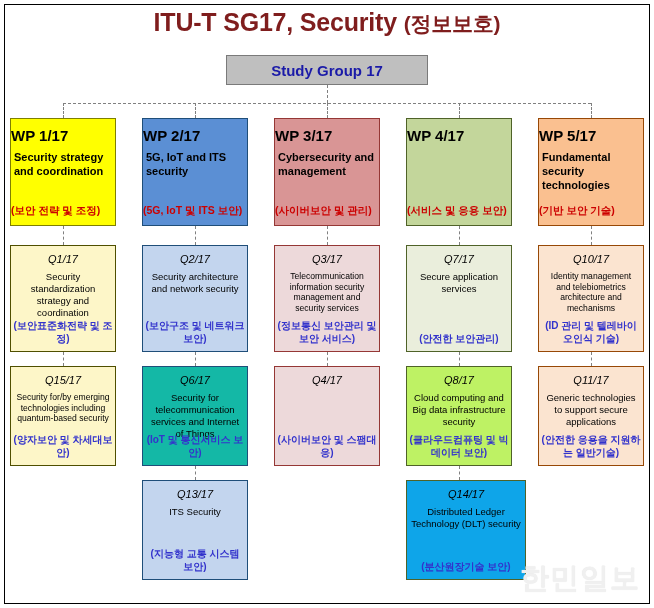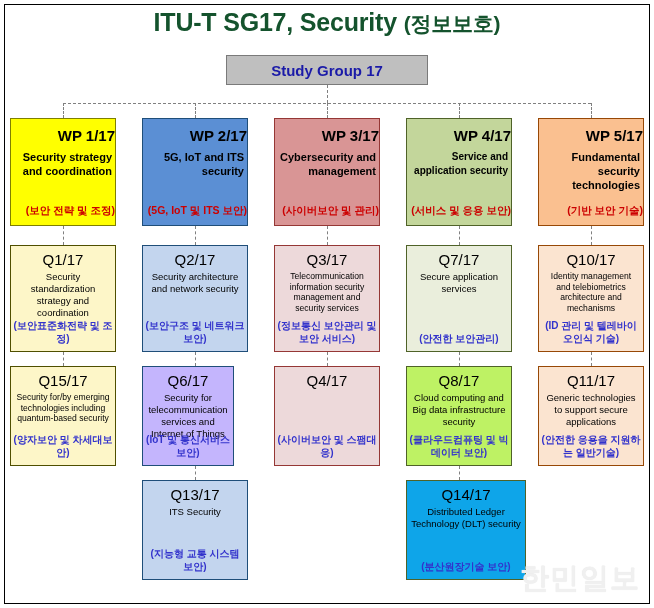--- a/index.html
+++ b/index.html
@@ -29,21 +29,21 @@
     box-sizing: border-box;
   }
   #title {
     position: absolute;
     left: 0;
     top: 8px;
     width: 654px;
     text-align: center;
     font-size: 25px;
     font-weight: bold;
-    color: #14532d;
+    color: #7f1d1d;
     letter-spacing: -0.2px;
     white-space: nowrap;
   }
   #title .kr {
     font-size: 21px;
   }
   #sg-box {
     position: absolute;
     left: 226px;
     top: 55px;
@@ -70,21 +70,21 @@
     position: absolute;
     border-top: 1px dashed #808080;
     height: 0;
   }
 
   
   .wp {
     position: absolute;
     box-sizing: border-box;
     border: 1px solid #000000;
-    text-align: right;
+    text-align: left;
     padding-top: 7px;
   }
   .wp .wp-code {
     font-size: 15px;
     font-weight: bold;
     color: #000000;
     line-height: 20px;
   }
   .wp .wp-en {
     font-size: 11px;
@@ -107,24 +107,25 @@
 
   
   .q {
     position: absolute;
     box-sizing: border-box;
     border: 1px solid #555555;
     text-align: center;
     padding: 5px 4px 4px 4px;
   }
   .q .q-code {
-    font-size: 15px;
+    font-size: 11px;
     color: #000000;
     line-height: 17px;
     margin-bottom: 3px;
+    font-style: italic;
   }
   .q .q-en {
     font-size: 9.5px;
     color: #000000;
     line-height: 12px;
   }
   .q .q-kr {
     font-size: 10px;
     font-weight: bold;
     color: #3333cc;
@@ -201,21 +202,20 @@
   </div>
 
   <div class="wp" style="left:274px; top:118px; width:106px; height:108px; background:#d99595; border-color:#953735;">
     <div class="wp-code">WP 3/17</div>
     <div class="wp-en">Cybersecurity and management</div>
     <div class="wp-kr">(사이버보안 및 관리)</div>
   </div>
 
   <div class="wp" style="left:406px; top:118px; width:106px; height:108px; background:#c3d69b; border-color:#4f6228;">
     <div class="wp-code">WP 4/17</div>
-    <div class="wp-en" style="font-size:10px;">Service and application security</div>
     <div class="wp-kr">(서비스 및 응용 보안)</div>
   </div>
 
   <div class="wp" style="left:538px; top:118px; width:106px; height:108px; background:#fac090; border-color:#974806;">
     <div class="wp-code">WP 5/17</div>
     <div class="wp-en">Fundamental security technologies</div>
     <div class="wp-kr">(기반 보안 기술)</div>
   </div>
 
   <div class="q" style="left:10px; top:245px; width:106px; height:107px; background:#fdf6c8; border-color:#4f4f00;">
@@ -229,21 +229,21 @@
     <div class="q-en">Security for/by emerging technologies including quantum-based security</div>
     <div class="q-kr">(양자보안 및 차세대보안)</div>
   </div>
 
   <div class="q" style="left:142px; top:245px; width:106px; height:107px; background:#c3d5ee; border-color:#1f4e79;">
     <div class="q-code">Q2/17</div>
     <div class="q-en">Security architecture and network security</div>
     <div class="q-kr">(보안구조 및 네트워크 보안)</div>
   </div>
 
-  <div class="q" style="left:142px; top:366px; width:92px; height:100px; background:#c4b5fd; border-color:#1f4e79;">
+  <div class="q" style="left:142px; top:366px; width:106px; height:100px; background:#14b8a6; border-color:#1f4e79;">
     <div class="q-code">Q6/17</div>
     <div class="q-en">Security for telecommunication services and Internet of Things</div>
     <div class="q-kr">(IoT 및 통신서비스 보안)</div>
   </div>
 
   <div class="q" style="left:142px; top:480px; width:106px; height:100px; background:#c3d5ee; border-color:#1f4e79;">
     <div class="q-code">Q13/17</div>
     <div class="q-en">ITS Security</div>
     <div class="q-kr">(지능형 교통 시스템 보안)</div>
   </div>

